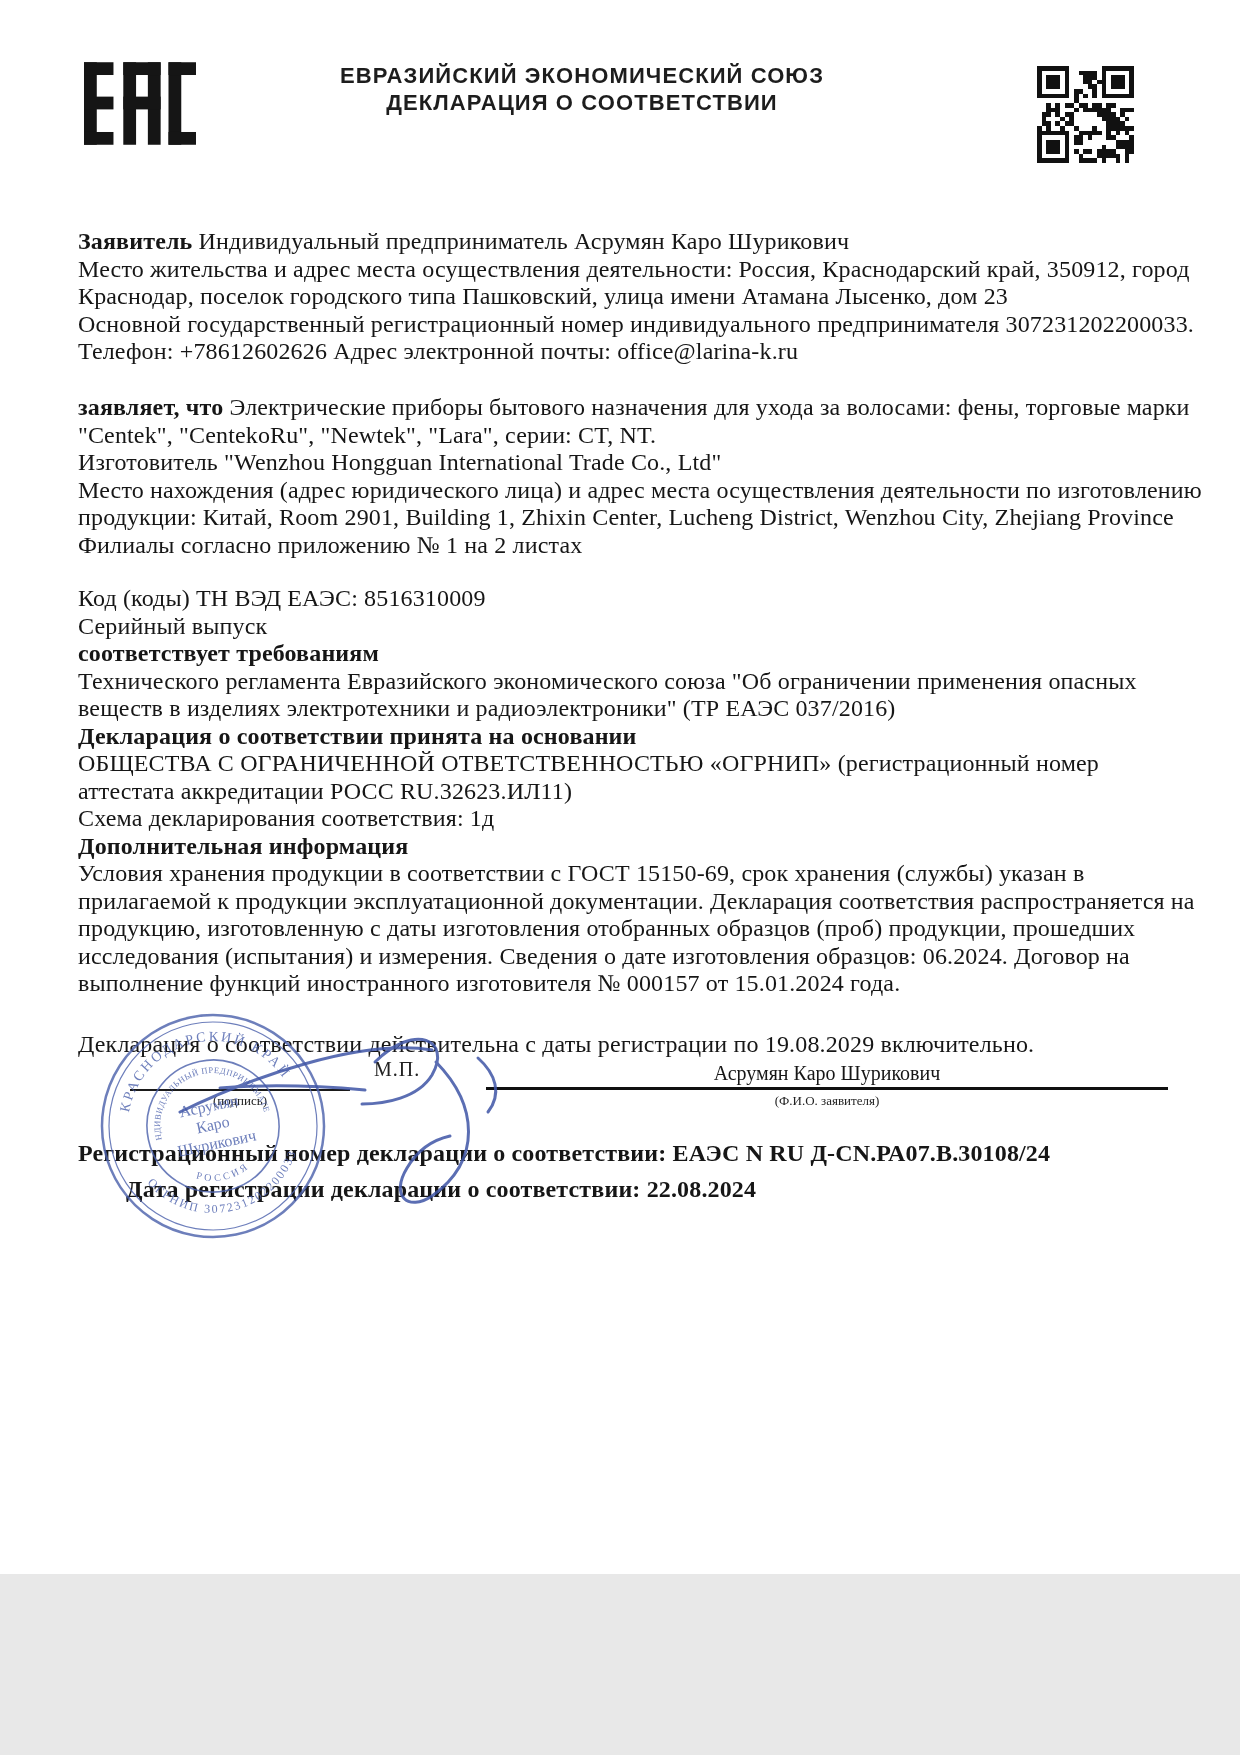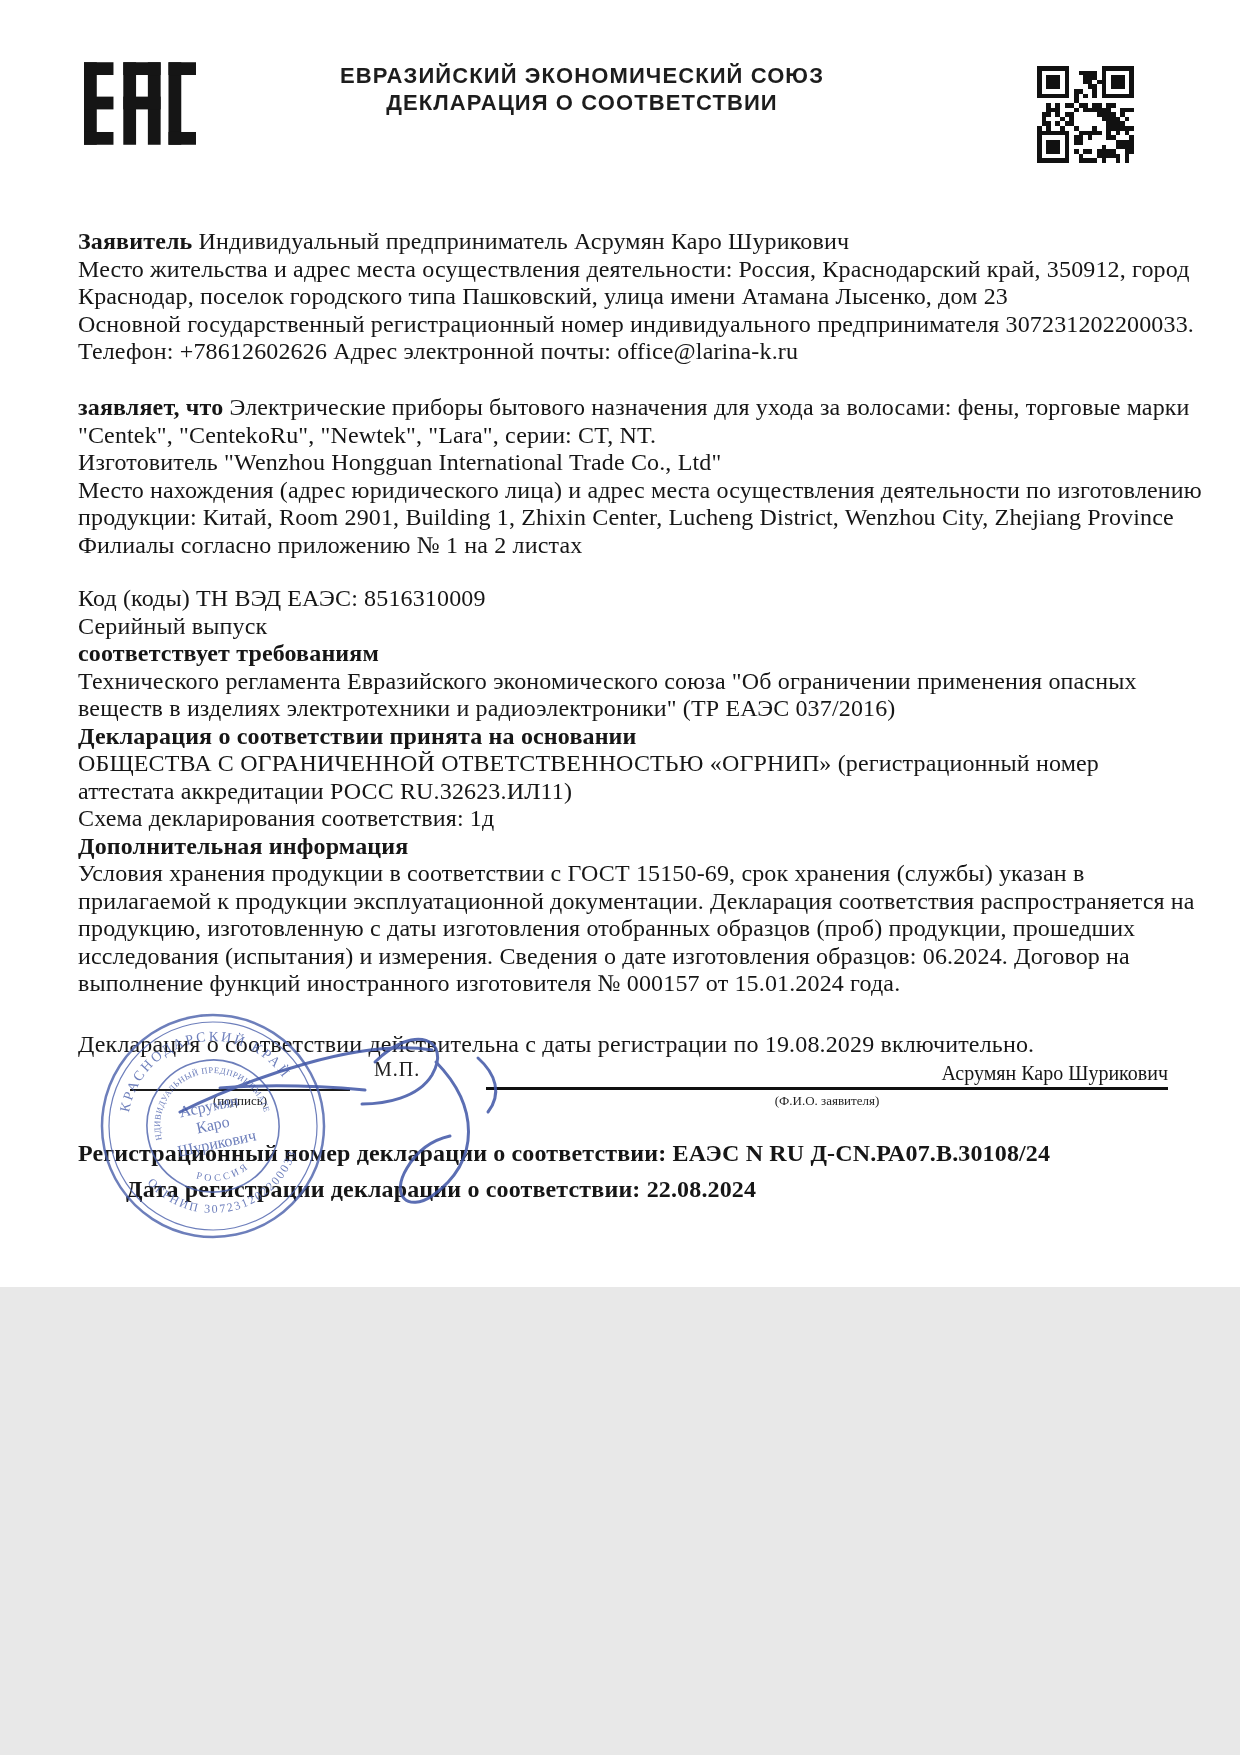--- a/index.html
+++ b/index.html
@@ -1,30 +1,30 @@
 <!DOCTYPE html>
 <html><head>
 <meta charset="utf-8">
 <style>
   html,body{margin:0;padding:0;background:#e8e8e8;}
-  .page{position:relative;width:1240px;height:1287px;background:#ffffff;overflow:hidden;
+  .page{position:relative;width:1240px;height:1574px;background:#ffffff;overflow:hidden;
         font-family:"Liberation Serif","DejaVu Serif",serif;color:#161616;}
   .flow{position:absolute;left:78px;font-size:24px;line-height:27.5px;white-space:nowrap;letter-spacing:.15px;}
   .flow .line{white-space:nowrap;}
   .b{font-weight:bold;}
   .title{position:absolute;left:292px;top:62px;width:580px;text-align:center;
          font-family:"Liberation Sans","DejaVu Sans",sans-serif;font-weight:bold;
          font-size:22px;line-height:27px;letter-spacing:1.1px;color:#1d1d1d;}
   .eac{position:absolute;left:84px;top:62px;}
   .qr{position:absolute;left:1037px;top:66px;width:97px;height:97px;}
   .validity{top:1031px;font-weight:normal;}
   .mp{position:absolute;left:374px;top:1058px;font-size:20px;letter-spacing:1px;color:#222;}
   .sig-line{position:absolute;left:130px;top:1089px;width:220px;height:2px;background:#1a1a1a;}
   .sig-cap{position:absolute;left:140px;top:1093px;width:200px;text-align:center;font-size:13px;color:#222;}
-  .fio-name{position:absolute;left:486px;top:1062px;width:682px;text-align:right;font-size:20px;}
+  .fio-name{position:absolute;left:486px;top:1062px;width:682px;text-align:center;font-size:20px;}
   .fio-line{position:absolute;left:486px;top:1087px;width:682px;height:3px;background:#101010;}
   .fio-cap{position:absolute;left:486px;top:1093px;width:682px;text-align:center;font-size:13px;color:#222;}
   .reg1{top:1140px;font-weight:bold;}
   .reg2{top:1176px;font-weight:bold;margin-left:48px;}
   .stamp{position:absolute;left:96px;top:1009px;width:234px;height:234px;opacity:.82;}
   .signature{position:absolute;left:80px;top:1000px;width:470px;height:230px;opacity:.85;}
   svg text{font-family:"Liberation Serif","DejaVu Serif",serif;}
 </style>
 </head>
 <body>

